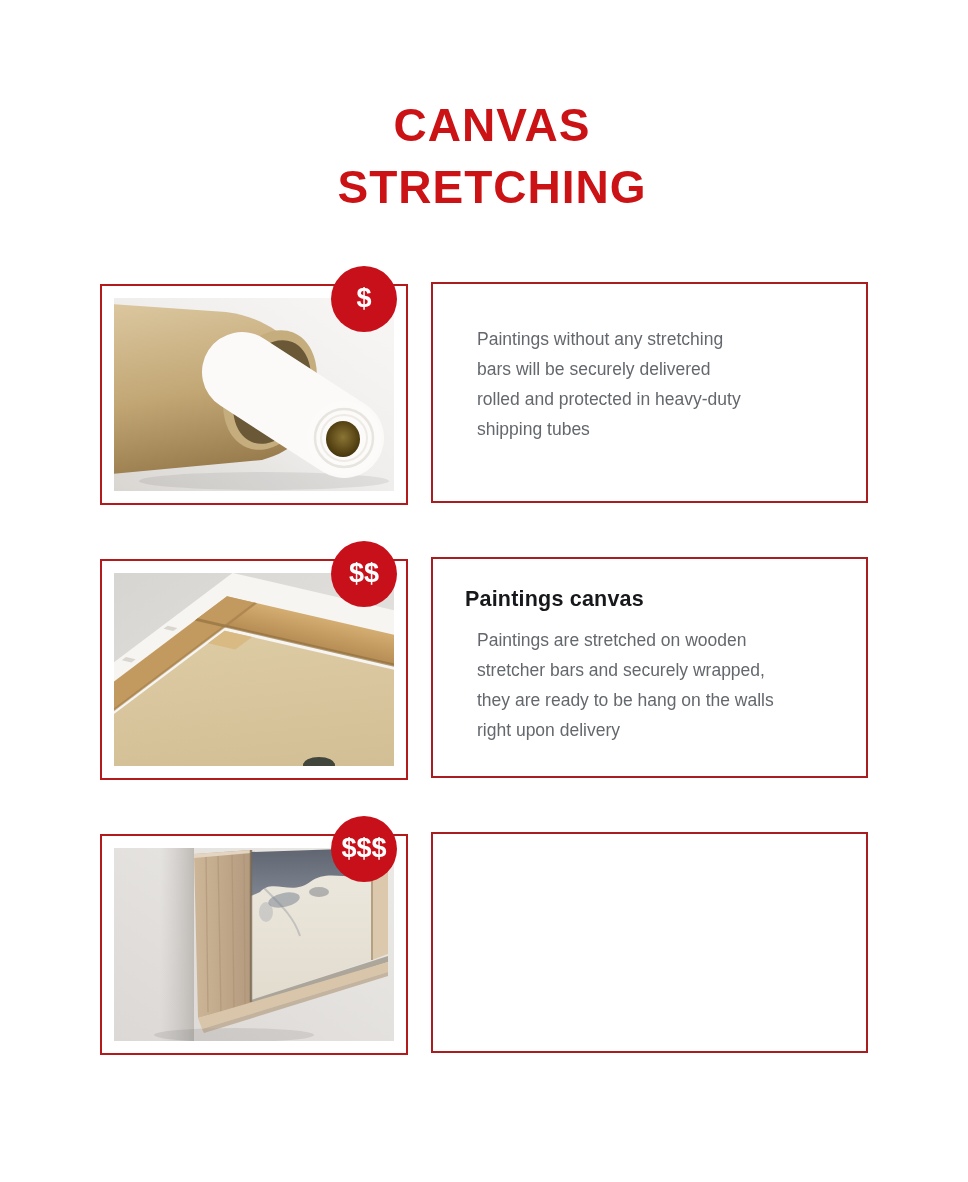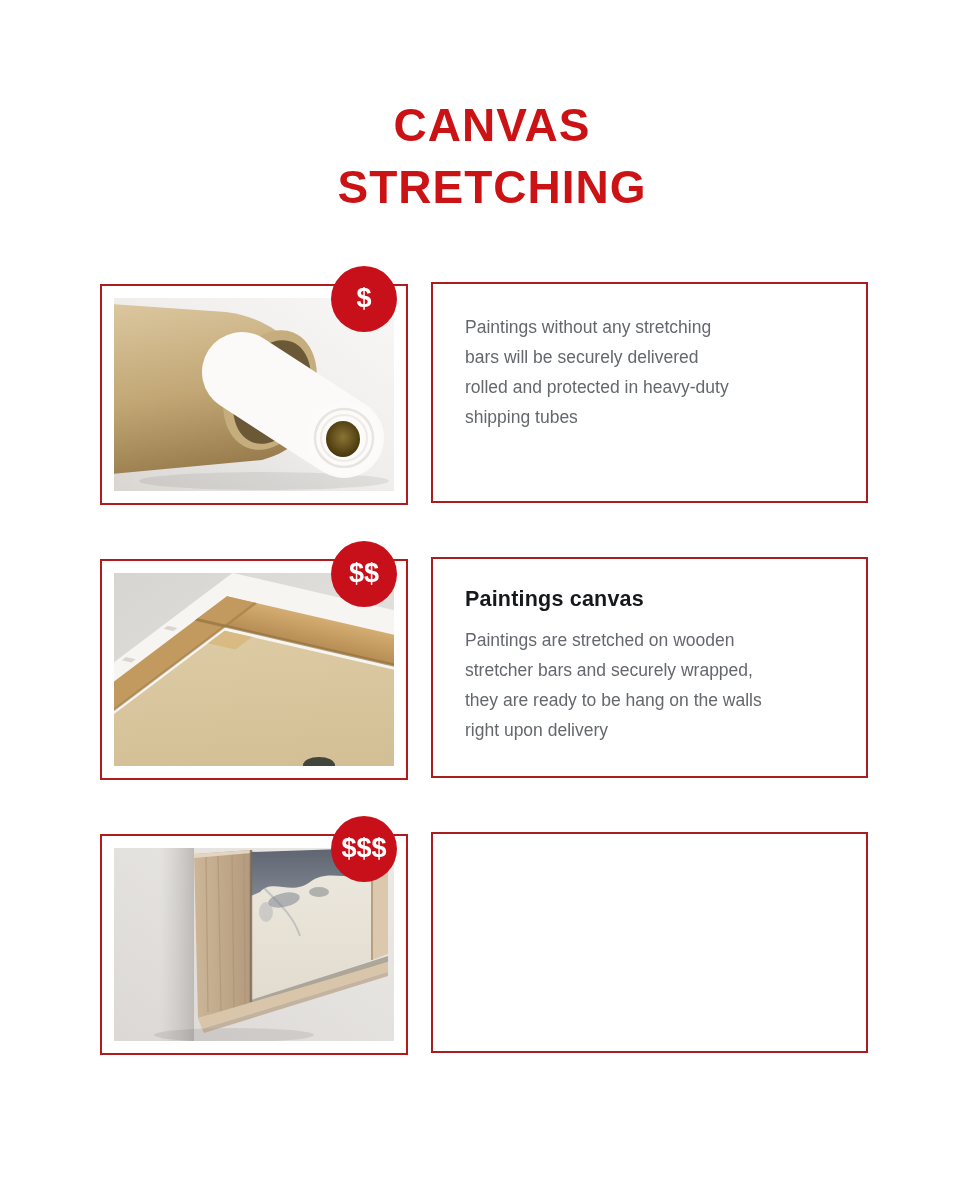--- a/index.html
+++ b/index.html
@@ -13,21 +13,21 @@
   .img-card{position:absolute;left:100px;top:2px;width:308px;height:221px;box-sizing:border-box;
         border:2px solid #b21a1c;background:#ffffff;margin:0;}
   .photo{position:absolute;left:12px;top:12px;width:280px;height:193px;overflow:hidden;}
   .photo svg{display:block;}
   .badge{position:absolute;top:-20px;right:9px;width:66px;height:66px;border-radius:50%;
         background:#c8101a;color:#ffffff;display:flex;align-items:center;justify-content:center;
         font-weight:bold;font-size:27px;padding-bottom:2px;box-sizing:border-box;z-index:2;}
   .txt-card{position:absolute;left:431px;top:0;width:437px;height:221px;box-sizing:border-box;
         border:2px solid #a81d20;background:#ffffff;padding:28px 24px 0 32px;}
   .opt-heading{margin:0 0 13px 0;font-size:21.5px;font-weight:bold;color:#17181b;letter-spacing:0.2px;}
-  .opt-body{margin:0;font-size:17.5px;line-height:30px;color:#64686d;white-space:pre-line;}
+  .opt-body{margin:12px;font-size:17.5px;line-height:30px;color:#64686d;white-space:pre-line;}
 </style>
 </head>
 <body>
 
 <div class="page">
 
   <h1 class="page-title">
       <span class="title-line">CANVAS</span>
       <span class="title-line">STRETCHING</span>
     </h1>

